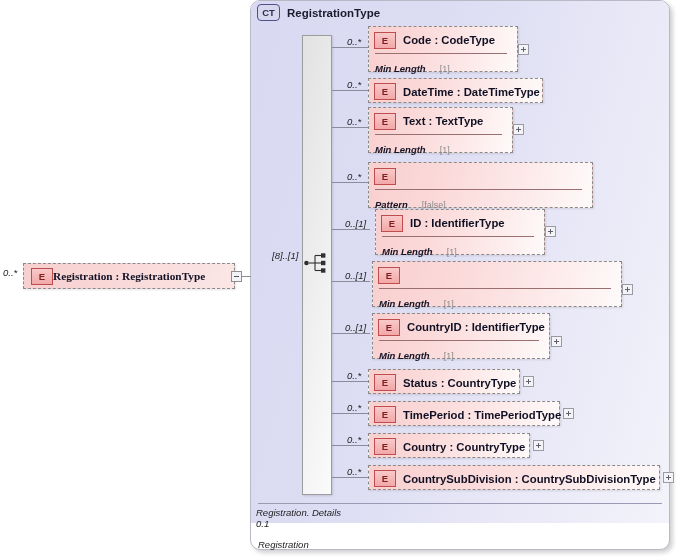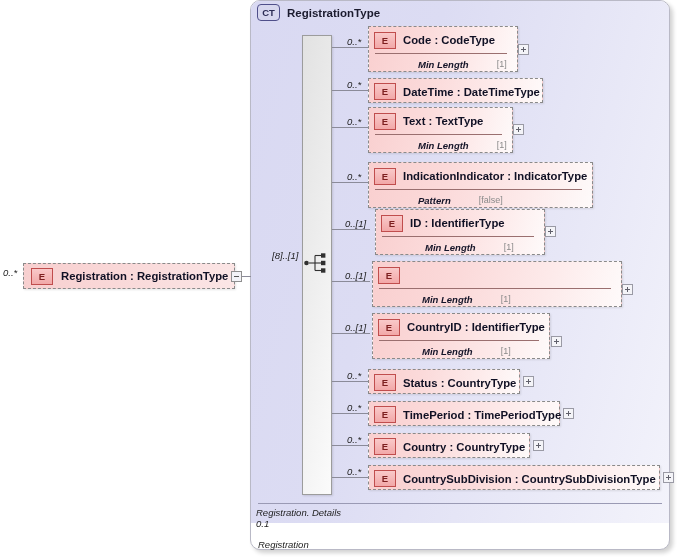--- a/index.html
+++ b/index.html
@@ -221,25 +221,24 @@
   }
   .el-card.has-facet .el-head { height: 26px; }
   .facet-sep {
     height: 1px;
     background: #9a6f6f;
     margin: 0 10px 0 6px;
   }
   .facet {
     height: 20px;
     display: flex;
-    align-items: center;
+    align-items: flex-end;
     padding-left: 6px;
-    gap: 28px;
-    box-sizing: border-box;
-    margin-left: 43px;
+    gap: 14px;
+    box-sizing: border-box;
   }
   .facet-name {
     font-size: 9.5px;
     font-style: italic;
     font-weight: bold;
     color: #141428;
     white-space: nowrap;
   }
   .facet-val {
     font-size: 9px;
@@ -302,21 +301,21 @@
 
 <div id="ct-header">
   <span class="ct-badge">CT</span>
   <span id="ct-title">RegistrationType</span>
 </div>
 
 <div id="reg-wrap">
   <span id="reg-occurs">0..*</span>
   <div id="reg-card">
     <span class="e-badge" style="margin-left:7px;">E</span>
-    <span class="e-name" style="margin-left:8px;">Registration : RegistrationType</span>
+    <span class="e-name" style="font-family:Liberation Serif, serif;">Registration : RegistrationType</span>
   </div>
   <div id="reg-minus"></div>
   <div id="reg-line"></div>
 </div>
 
 <div id="seq-bar"></div>
 <span id="seq-cardinality">[8]..[1]</span>
 <svg id="seq-icon" viewBox="0 0 26 22">
   <circle cx="2.5" cy="11" r="2.3" fill="#303030"></circle>
   <line x1="5" y1="11" x2="11" y2="11" stroke="#303030" stroke-width="1.1"></line>
@@ -373,21 +372,20 @@
   </div>
   <div class="plus" style="left:513px; top:124px;"></div>
 </div>
 
 <div class="row">
   <span class="occurs" style="left:347px; top:171px;">0..*</span>
   <div class="connector" style="left:332px; top:182px; width:36px;"></div>
   <div class="el-card has-facet" style="left:368px; top:162px; width:225px; height:46px;">
     <div class="el-head">
       <span class="e-badge">E</span>
-      <span class="e-name">IndicationIndicator : IndicatorType</span>
     </div>
     <div class="facet-sep"></div>
     <div class="facet">
       <span class="facet-name">Pattern</span>
       <span class="facet-val">[false]</span>
     </div>
   </div>
 </div>
 
 <div class="row">

